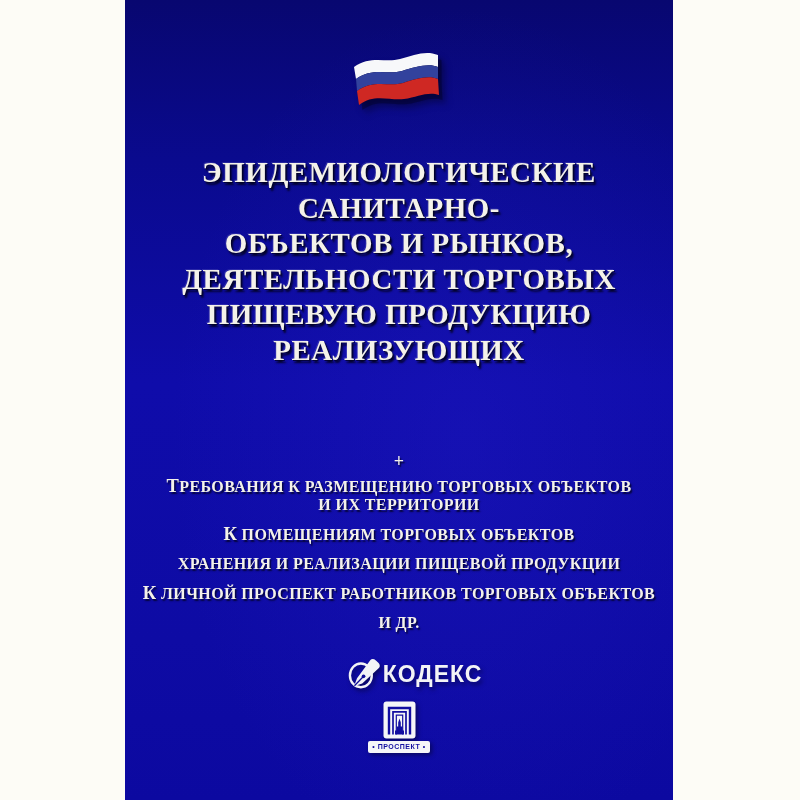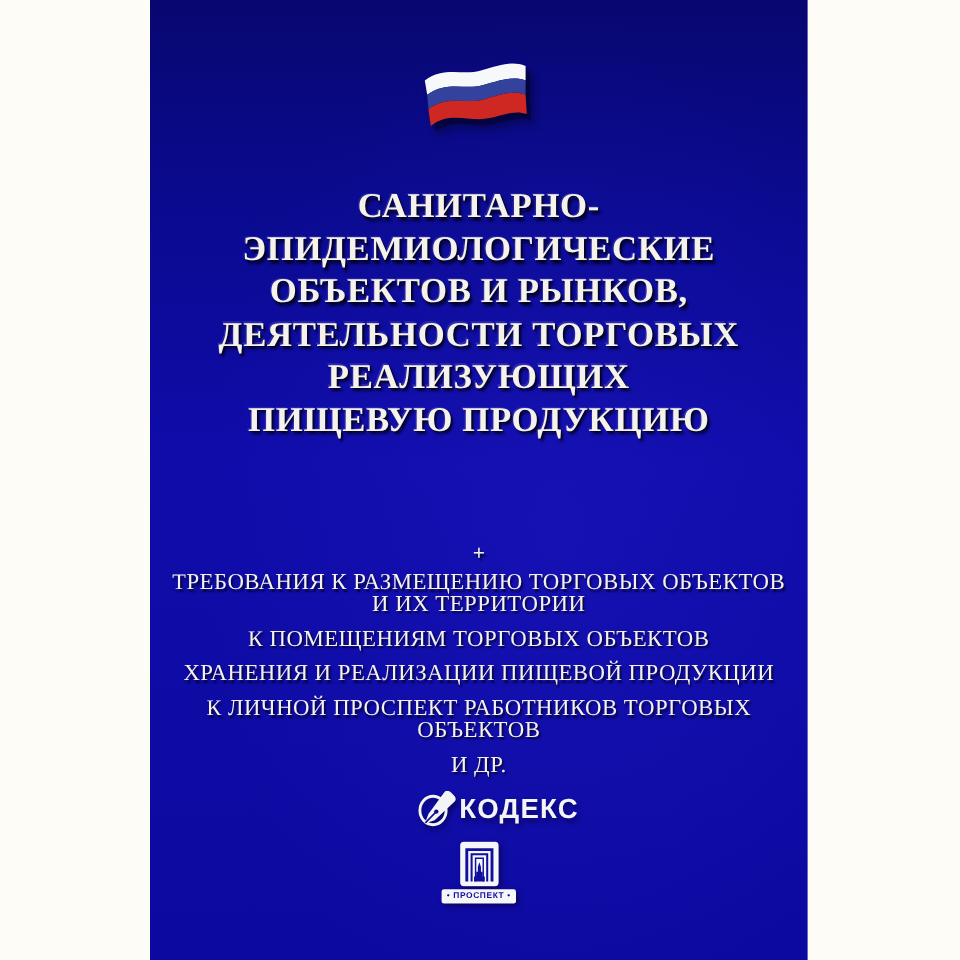--- a/index.html
+++ b/index.html
@@ -30,21 +30,21 @@
     font-weight:bold;font-size:20px;letter-spacing:.4px;
     text-shadow:1.5px 2px 1.5px rgba(3,3,40,.9);
   }
   .plus{
     position:absolute;top:451px;left:0;width:100%;
     font-weight:bold;font-size:18px;
     text-shadow:1.5px 2px 1.5px rgba(3,3,40,.9);
   }
   .bullets{position:absolute;top:477px;left:0;width:100%;}
   .bullet{
-    margin-bottom:11px;font-weight:normal;font-size:19px;line-height:18px;letter-spacing:.4px;
+    margin-bottom:11px;font-weight:bold;font-size:16px;line-height:18px;letter-spacing:.4px;
     text-shadow:1.5px 2px 1.5px rgba(3,3,40,.85);
   }
   .bl{display:block;}
   .bl.lead::first-letter{font-size:18.5px;}
   .kodeks{
     position:absolute;top:659px;left:16px;width:100%;
     display:flex;justify-content:center;align-items:center;gap:2px;
     filter:drop-shadow(2px 3px 2px rgba(2,2,30,.5));
   }
   .kodeks-text{
@@ -73,26 +73,26 @@
       <path d="M7,21 C23,9 39,17 53,13 C67,9 79,4 91,9 L91,21 C81,17 69,21 55,25 C41,29 25,21 9,33 Z"></path>
       <path d="M9,33 C25,21 41,29 55,25 C69,21 81,17 91,21 L91,33 C81,29 69,33 56,37 C42,41 26,33 10,45 Z"></path>
       <path d="M10,45 C26,33 42,41 56,37 C69,33 81,29 91,33 L92,49 C81,45 71,51 57,53 C43,55 27,47 12,59 Z"></path>
     </g>
     <path d="M7,21 C23,9 39,17 53,13 C67,9 79,4 91,9 L91,21 C81,17 69,21 55,25 C41,29 25,21 9,33 Z" fill="#f7f8fa"></path>
     <path d="M9,33 C25,21 41,29 55,25 C69,21 81,17 91,21 L91,33 C81,29 69,33 56,37 C42,41 26,33 10,45 Z" fill="#32429d"></path>
     <path d="M10,45 C26,33 42,41 56,37 C69,33 81,29 91,33 L92,49 C81,45 71,51 57,53 C43,55 27,47 12,59 Z" fill="#cf2823"></path>
   </svg>
 
   <div class="title">
+    <div>ЭПИДЕМИОЛОГИЧЕСКИЕ</div>
     <div>САНИТАРНО-</div>
-    <div>ЭПИДЕМИОЛОГИЧЕСКИЕ</div>
     <div>ОБЪЕКТОВ И РЫНКОВ,</div>
     <div>ДЕЯТЕЛЬНОСТИ ТОРГОВЫХ</div>
+    <div>ПИЩЕВУЮ ПРОДУКЦИЮ</div>
     <div>РЕАЛИЗУЮЩИХ</div>
-    <div>ПИЩЕВУЮ ПРОДУКЦИЮ</div>
   </div>
 
 
   <div class="plus">+</div>
 
   <div class="bullets">
     <div class="bullet">
       <span class="bl lead">ТРЕБОВАНИЯ К РАЗМЕЩЕНИЮ ТОРГОВЫХ ОБЪЕКТОВ</span>
       <span class="bl">И ИХ ТЕРРИТОРИИ</span>
     </div>

